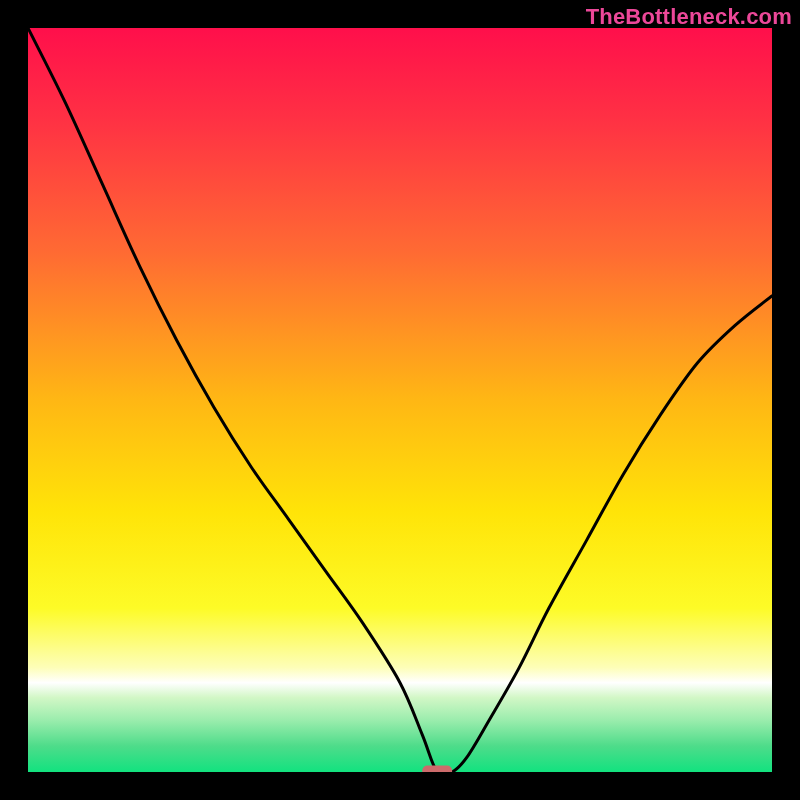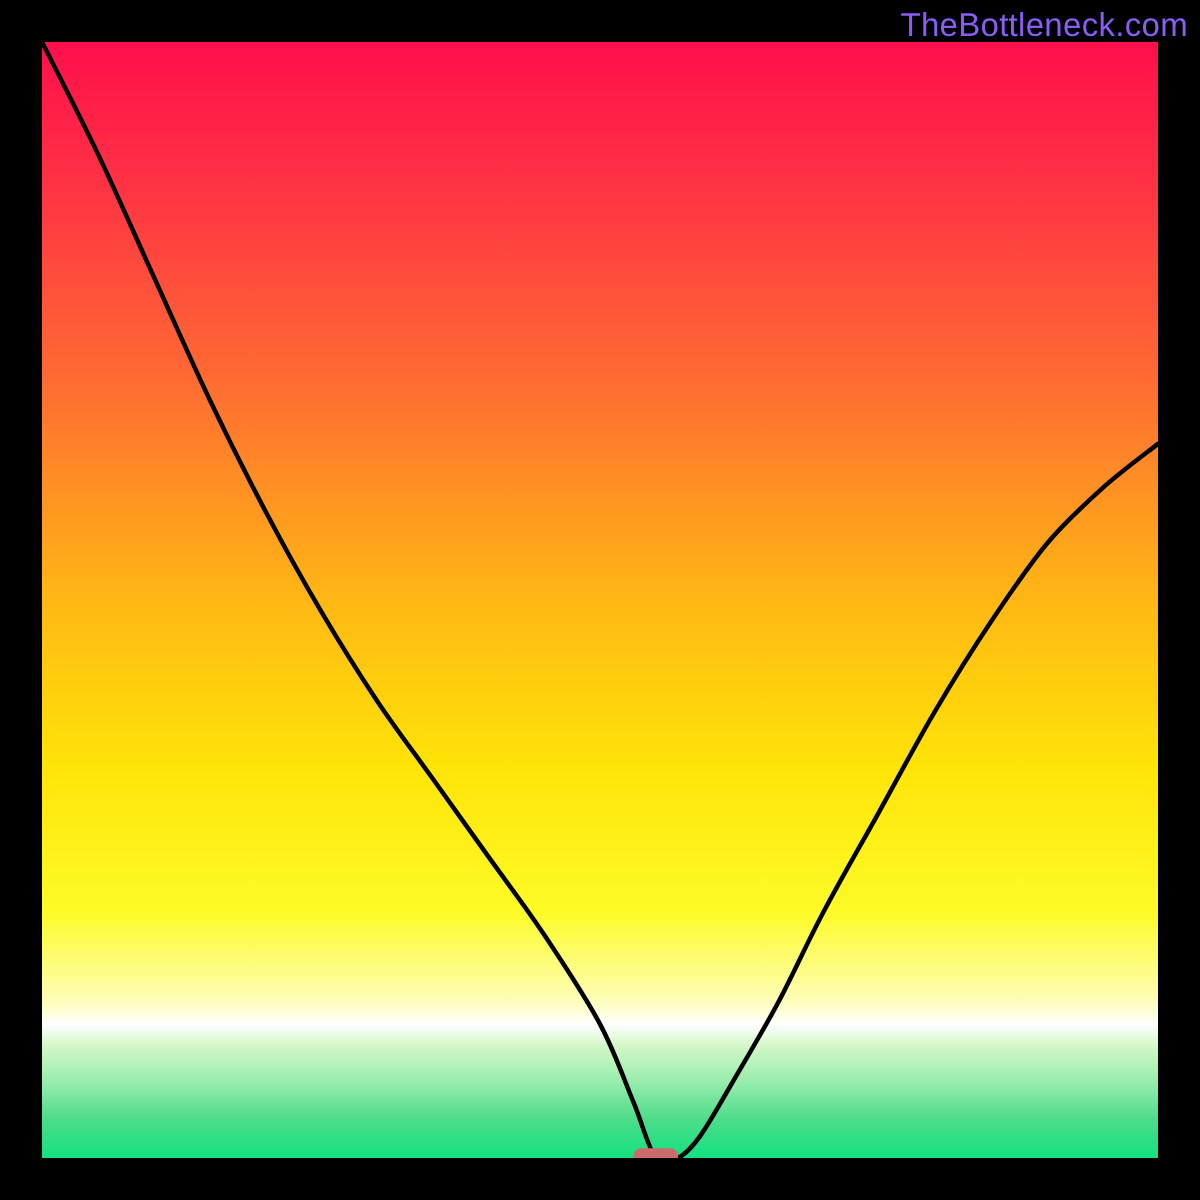--- a/index.html
+++ b/index.html
@@ -22,23 +22,23 @@
     left: 28px;
     top: 28px;
     width: 744px;
     height: 744px;
     
   }
   .watermark {
     position: absolute;
     top: 4px;
     right: 8px;
-    color: #8b5cf6;
+    color: #ec4899;
     font-size: 22px;
-    font-weight: 400;
+    font-weight: 700;
     letter-spacing: 0.2px;
     pointer-events: none;
   }
   svg { display: block; }
 </style>
 </head>
 <body>
 
 <div class="frame">
 

